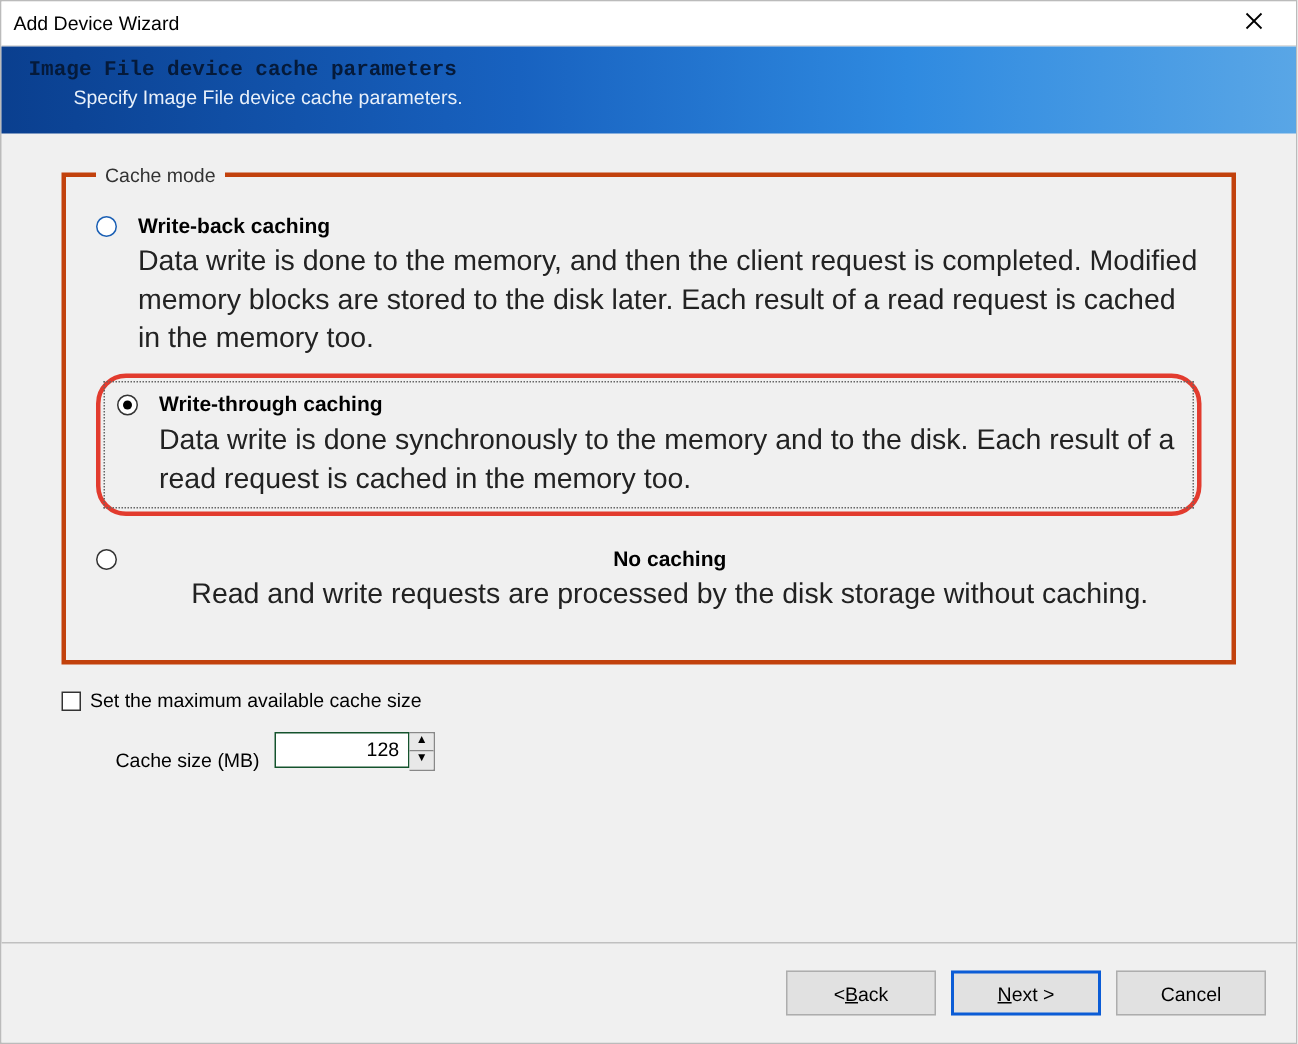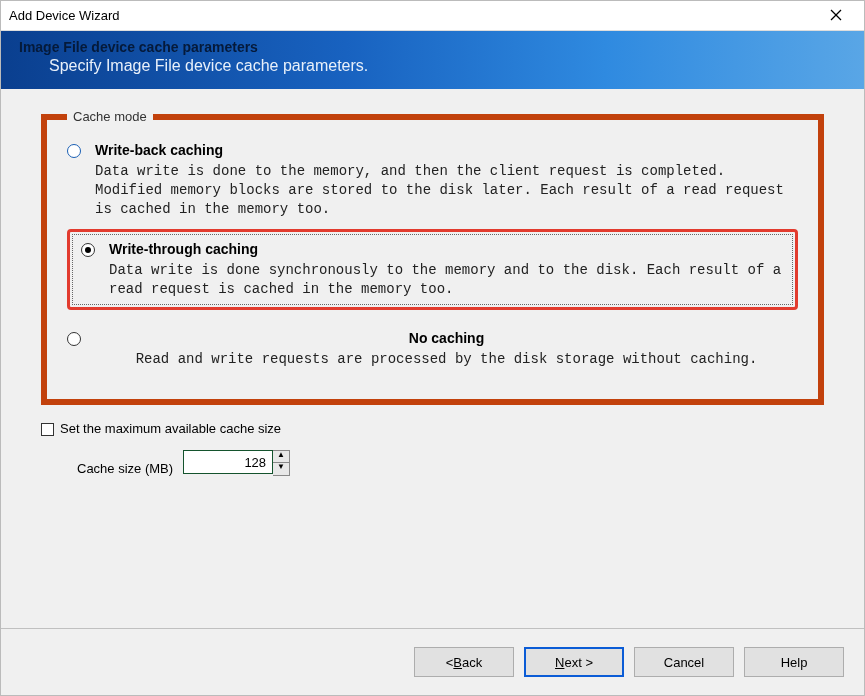--- a/index.html
+++ b/index.html
@@ -3,37 +3,37 @@
 <meta charset="utf-8">
 <style>
   * { box-sizing: border-box; }
   html,body { margin:0; padding:0; font-family: "Segoe UI", Tahoma, sans-serif; font-size:13px; color:#000; background:#fff;}
   .window { width:865px; height:696px; border:1px solid #bbb; display:flex; flex-direction:column; background:#f0f0f0;}
   .titlebar { height:30px; background:#fff; display:flex; align-items:center; padding:0 8px; border-bottom:1px solid #ddd;}
   .titlebar .title { flex:1; font-size:13px; }
   .titlebar .close { width:40px; text-align:center; font-size:16px; cursor:pointer; }
   .banner { height:58px; background:linear-gradient(to right,#0a3f8f 0%, #1862c0 40%, #2f8ae0 70%, #59a6e6 100%); color:#fff; padding:8px 18px;}
   .banner .btitle { font-weight:bold; font-size:14px; color:#000; color: #e0e0e0;}
-  .banner .btitle { color:#000;}
+  .banner .btitle { color:#000;font-family:Liberation Mono, monospace;}
   .banner .btitle { color:#000000;}
   
   .banner .btitle { color:#051a3a; font-weight:bold; }
-  .banner .bsub { margin-left:30px; color:#e8f0fa; font-size:16px; margin-top:2px;}
+  .banner .bsub { margin-left:30px; color:#e8f0fa; font-size:13px; margin-top:2px;}
   .content { flex:1; padding:20px 40px 10px 40px; position:relative;}
-  fieldset.cachemode { border:6px solid #c2410c; padding:12px 20px 20px 20px; margin:0 0 16px 0;}
+  fieldset.cachemode { border:3px solid #c2410c; padding:12px 20px 20px 20px; margin:0 0 16px 0;}
   fieldset.cachemode legend { padding:0 6px; font-size:13px; color:#333;}
   .option { display:flex; padding:6px 0 10px 0;}
   .option .radio-col { width:28px; padding-top:2px;}
   .option .text-col { flex:1; }
   .opt-title { font-weight:bold; font-size:14px; margin-bottom:4px;}
-  .opt-desc { font-size:14px; color:#222; line-height:1.35;font-family:Liberation Mono, monospace;}
+  .opt-desc { font-size:19px; color:#222; line-height:1.35;}
   .radio-outer { width:14px;height:14px;border:1.5px solid #1a5fb4;border-radius:50%;display:flex;align-items:center;justify-content:center; background:#fff;}
   .radio-outer.blackborder { border-color:#333;}
   .radio-inner { width:6px;height:6px;border-radius:50%;background:#000;}
-  .highlight-box { border:3px solid #e23b2e; border-radius:4px; padding:2px;}
+  .highlight-box { border:3px solid #e23b2e; border-radius:20px; padding:2px;}
   .highlight-inner { border:1px dotted #666; padding:6px 8px;}
   .option.highlighted { padding:0;}
   .checkbox-row { display:flex; align-items:flex-end; margin:6px 0 14px 0;}
   .checkbox { width:13px;height:13px;border:1px solid #333; margin-right:6px; background:#fff;}
   .size-row { display:flex; align-items:flex-end;margin-left:36px;}
   .size-row label { margin-right:10px;}
   .spinner { display:flex;}
   .spinner input { width:90px; height:24px; text-align:right; padding-right:6px; border:1px solid #14532d; font-family:Liberation Sans, sans-serif; font-size:13px;}
   .spinner .spin-btns { display:flex; flex-direction:column; border:1px solid #888; border-left:none;}
   .spinner .sbtn { width:16px; height:12px; font-size:8px; line-height:8px; text-align:center; background:#e8e8e8; cursor:pointer; user-select:none;}
@@ -127,16 +127,15 @@
     <button class="btn">
       <span>&lt; </span>
         <span class="ul">B</span>
         <span>ack</span>
     </button>
     <button class="btn primary">
       <span class="ul">N</span>
         <span>ext &gt;</span>
     </button>
     <button class="btn">Cancel</button>
-    <button class="btn">Help</button>
   </div>
 
 </div>
 
 </body></html>

